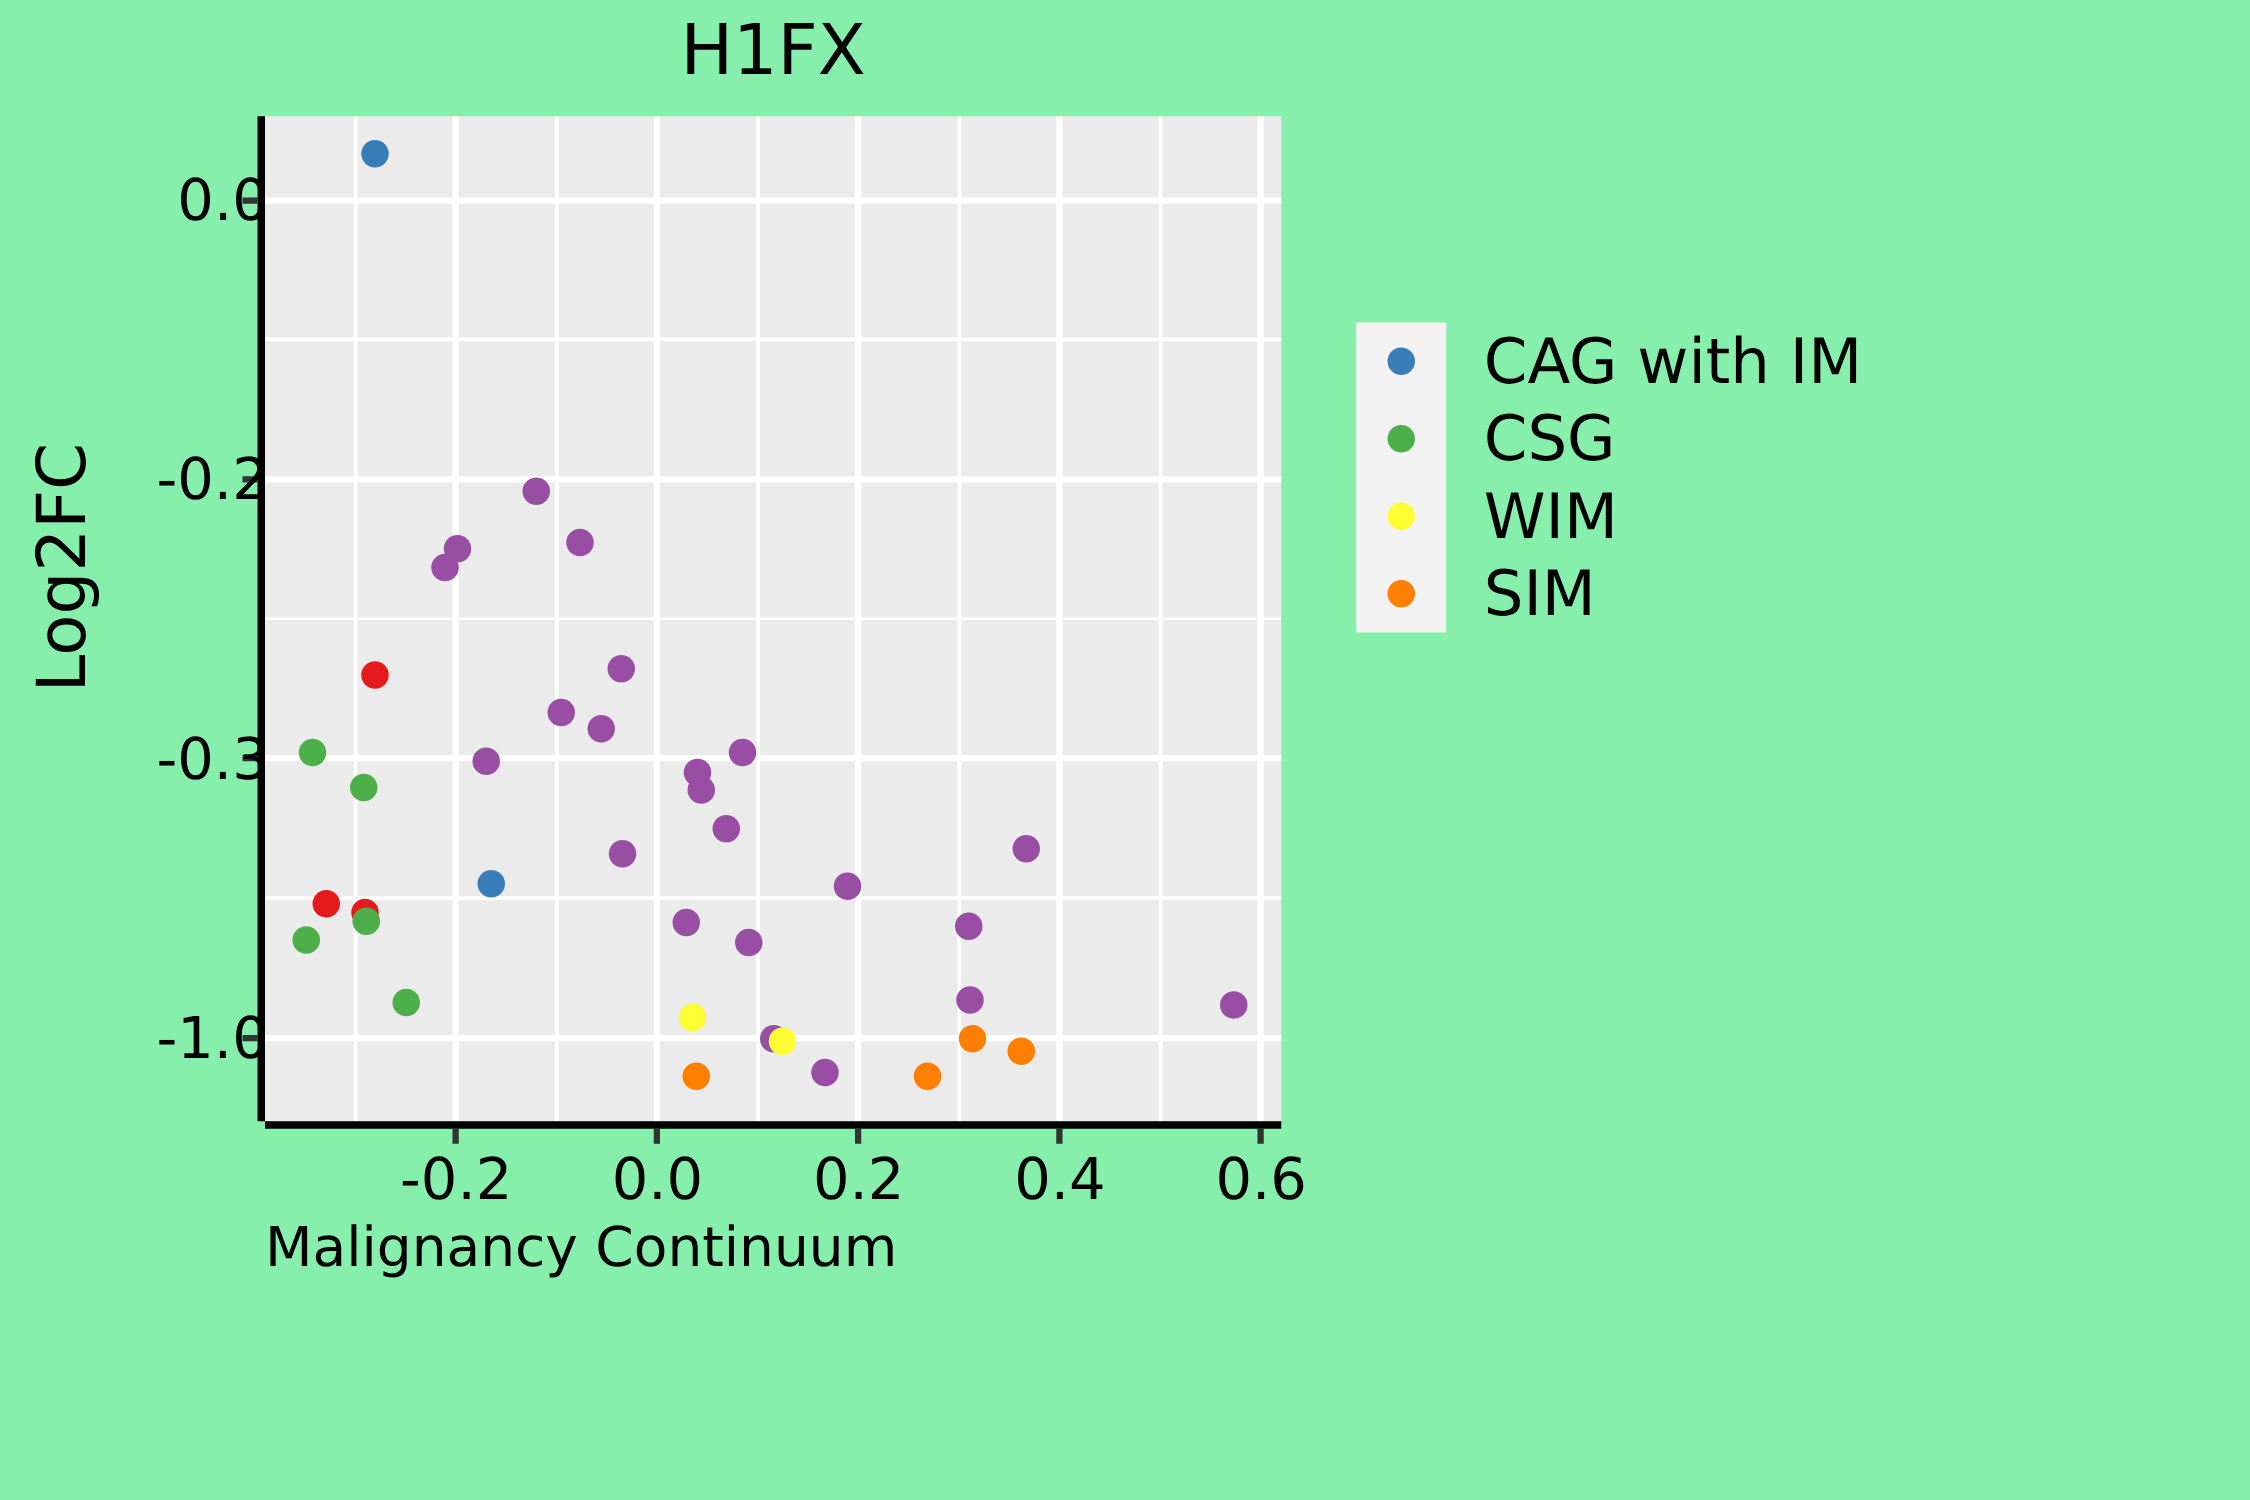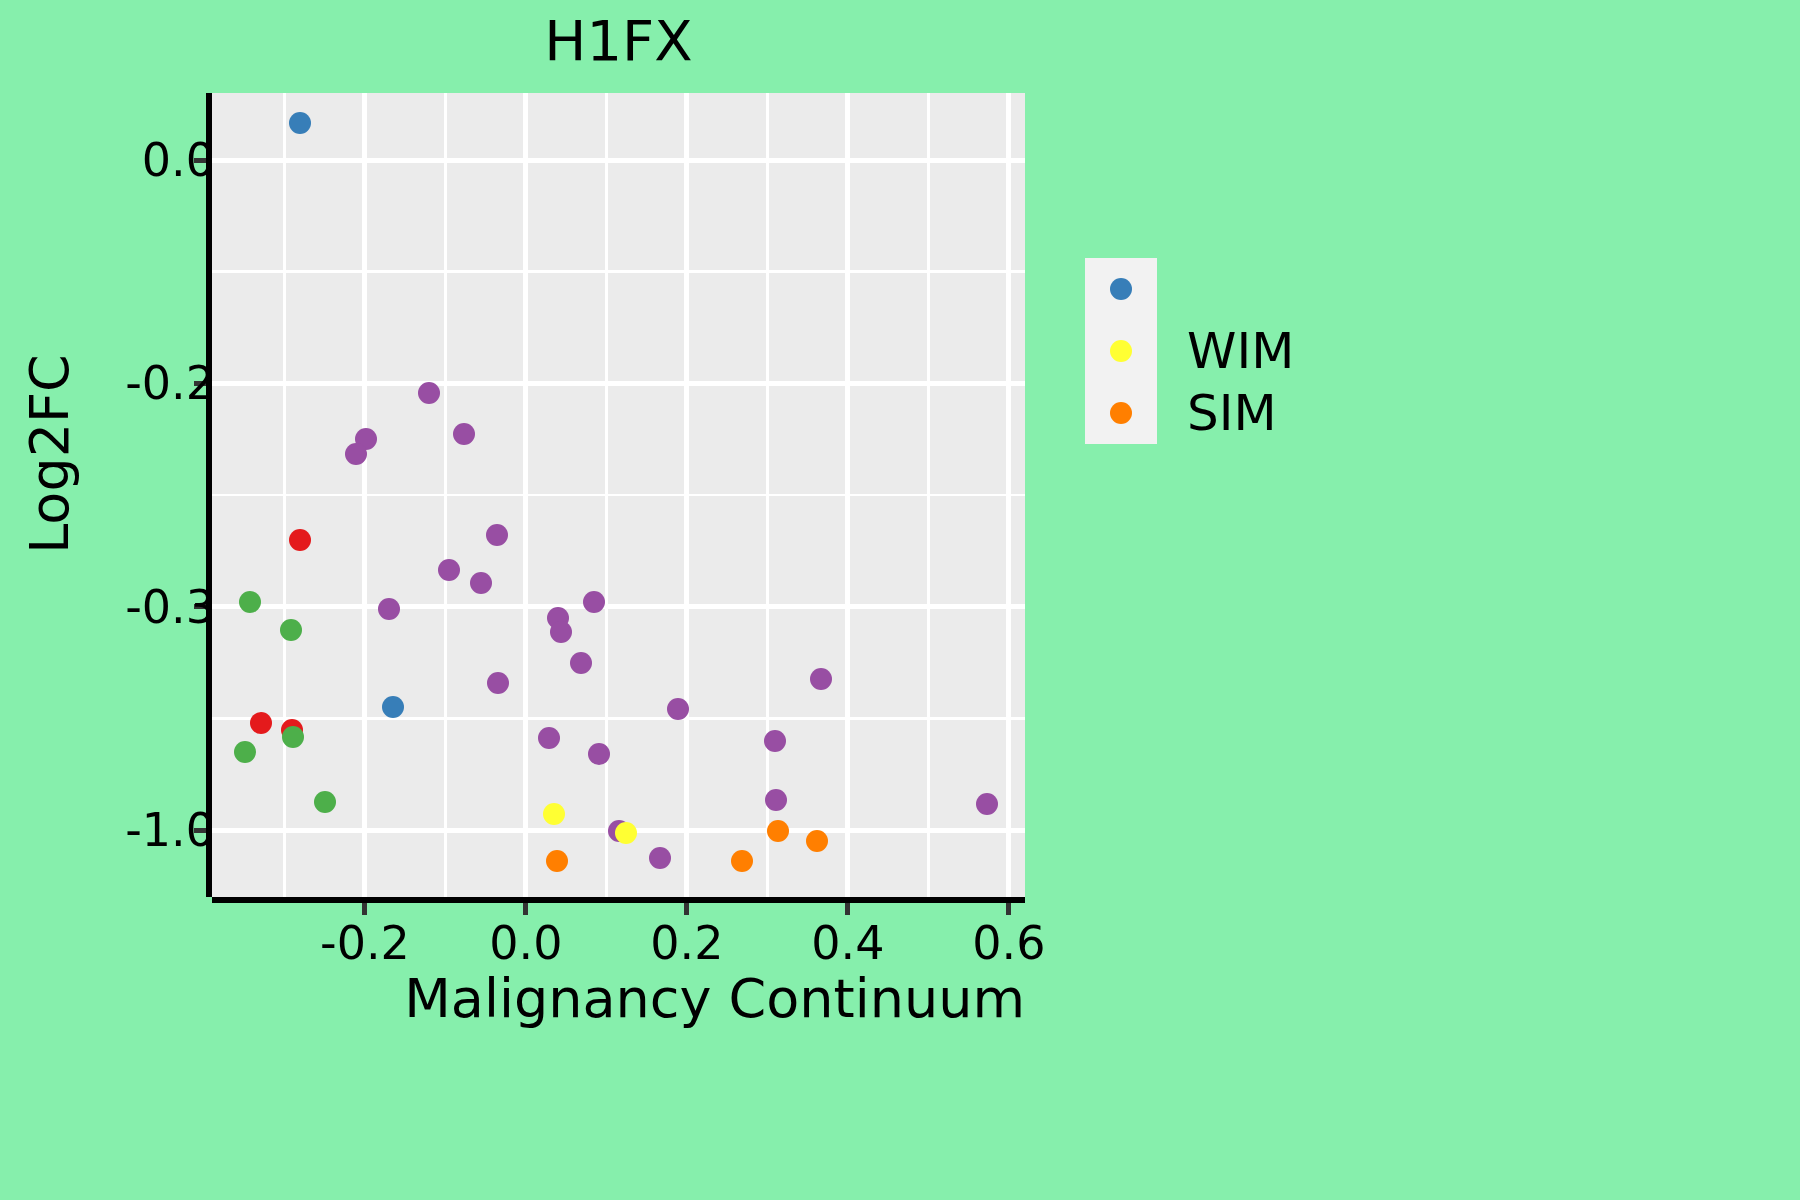--- a/index.html
+++ b/index.html
@@ -118,22 +118,22 @@
     white-space: nowrap;
     text-align: center;
     transform: translateX(-50%);
   }
 
   #axis-title-x {
     position: absolute;
     left: 212px;
     top: 966px;
     width: 813px;
-    text-align: right;
-    font-size: 54px;
+    text-align: left;
+    font-size: 44px;
     color: #000000;
     line-height: 66px;
     white-space: nowrap;
   }
   #axis-title-y {
     position: absolute;
     left: -160px;
     top: 424px;
     width: 420px;
     text-align: center;
@@ -289,20 +289,27 @@
   <div id="axis-title-x">Malignancy Continuum</div>
   <div id="axis-title-y">Log2FC</div>
 
   <div id="legend">
     <div id="legend-items">
       <div id="legend-keystrip"></div>
         <div class="legend-row">
           <div class="legend-key">
             <div class="legend-dot" style="background: rgb(55, 126, 184);"></div>
           </div>
+          <div class="legend-label">CAG with IM</div>
+        </div>
+        <div class="legend-row">
+          <div class="legend-key">
+            <div class="legend-dot" style="background: rgb(77, 175, 74);"></div>
+          </div>
+          <div class="legend-label">CSG</div>
         </div>
         <div class="legend-row">
           <div class="legend-key">
             <div class="legend-dot" style="background: rgb(255, 255, 51);"></div>
           </div>
           <div class="legend-label">WIM</div>
         </div>
         <div class="legend-row">
           <div class="legend-key">
             <div class="legend-dot" style="background: rgb(255, 127, 0);"></div>

